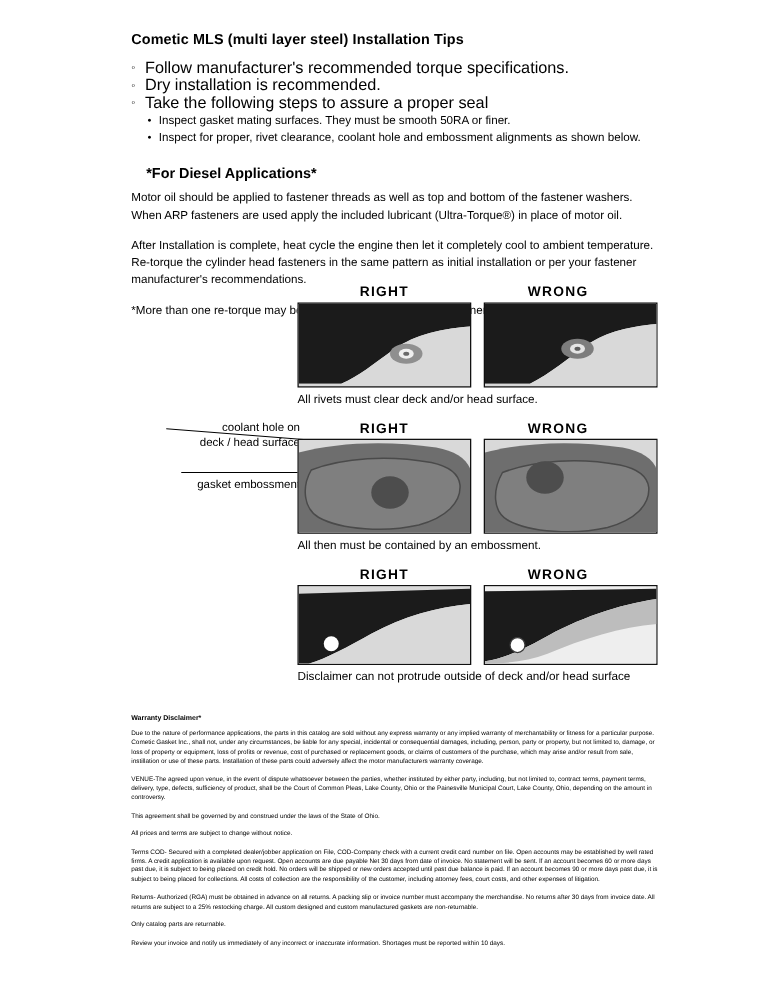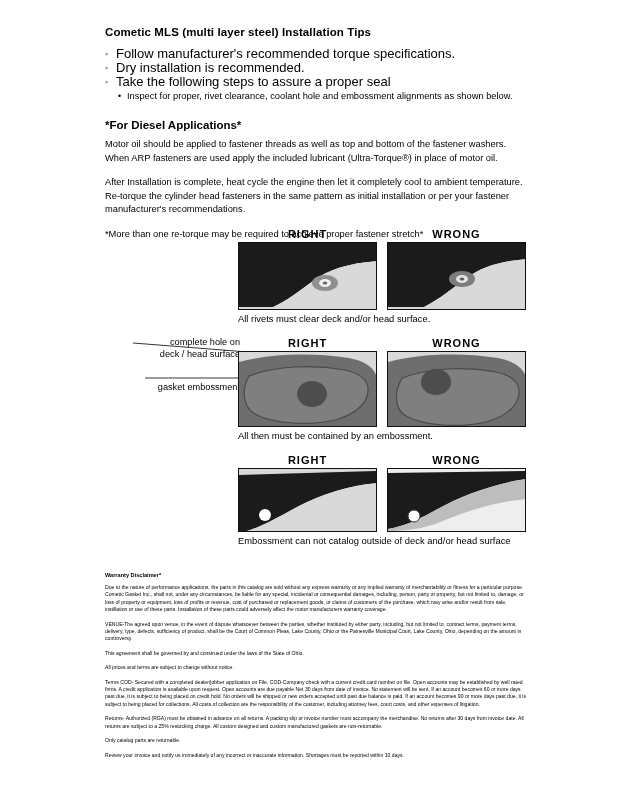--- a/index.html
+++ b/index.html
@@ -65,21 +65,21 @@
   ul.sub > li::before {
     content: "\2022";
     position: absolute;
     left: 0;
     top: 0;
     font-size: 9px;
   }
   h2.subtitle {
     font-size: 11.5px;
     font-weight: bold;
-    margin: 16px 0 7px 0;
+    margin: 16px 0 7px 12px;
   }
   p.para {
     font-size: 9.3px;
     line-height: 13.6px;
     margin: 0 0 11px 0;
   }
   p.para.last {
     margin-bottom: 0;
   }
 
@@ -88,21 +88,20 @@
     position: absolute;
     left: 238px;
     top: 228px;
     width: 288px;
   }
   .figrow {
     position: relative;
   }
   .labels {
     display: flex;
-    gap: 10px;
   }
   .lab {
     width: 139px;
     text-align: center;
     font-size: 11px;
     font-weight: bold;
     letter-spacing: 1px;
     padding-bottom: 2px;
   }
   .imgs {
@@ -188,33 +187,34 @@
   <div class="content">
     <h1 class="title">Cometic MLS (multi layer steel) Installation Tips</h1>
 
     <ul class="bullets">
       <li>Follow manufacturer's recommended torque specifications.</li>
       <li>Dry installation is recommended.</li>
       <li>Take the following steps to assure a proper seal</li>
     </ul>
 
     <ul class="sub">
+      <li>Inspect gasket mating surfaces.  They must be smooth 50RA or finer.</li>
       <li>Inspect for proper, rivet clearance, coolant hole and embossment alignments as shown below.</li>
     </ul>
 
     <h2 class="subtitle">*For Diesel Applications*</h2>
 
     <p class="para">Motor oil should be applied to fastener threads as well as top and bottom of the fastener washers. When ARP fasteners are used apply the included lubricant (Ultra-Torque®) in place of motor oil.</p>
     <p class="para">After Installation is complete, heat cycle the engine then let it completely cool to ambient temperature. Re-torque the cylinder head fasteners in the same pattern as initial installation or per your fastener manufacturer's recommendations.</p>
     <p class="para last">*More than one re-torque may be required to achieve proper fastener stretch*</p>
   </div>
 
   <div class="callouts">
     <div class="c1">
-      <div>complete hole on</div>
+      <div>coolant hole on</div>
       <div>deck / head surface</div>
     </div>
     <div class="c2">gasket embossment</div>
   </div>
 
   <svg class="leaderlines" width="150" height="70">
     <line x1="33" y1="13" x2="148" y2="22" stroke="#000" stroke-width="0.8"></line>
     <line x1="45" y1="48" x2="148" y2="48" stroke="#000" stroke-width="0.8"></line>
   </svg>
 
@@ -292,21 +292,21 @@
         </div>
         <div class="cell short">
           <svg width="139" height="62" viewBox="0 0 139 62">
             <rect x="0" y="0" width="139" height="62" fill="#eeeeee"></rect>
             <path d="M0,4 L139,2 L139,10 C108,14 74,26 46,42 C30,51 14,58 0,60 Z" fill="#1b1b1b"></path>
             <path d="M0,60 C14,58 30,51 46,42 C74,26 108,14 139,10 L139,30 C110,32 78,42 50,54 C34,60 16,62 0,62 Z" fill="#bdbdbd"></path>
             <circle cx="26" cy="47" r="6" fill="#ffffff" stroke="#3a3a3a" stroke-width="1"></circle>
           </svg>
         </div>
       </div>
-      <div class="caption">Embossment can not catalog outside of deck and/or head surface</div>
+      <div class="caption">Disclaimer can not protrude outside of deck and/or head surface</div>
     </div>
 
   </div>
 
   <div class="warranty">
     <h3>Warranty Disclaimer*</h3>
     <p>Due to the nature of performance applications, the parts in this catalog are sold without any express warranty or any implied warranty of merchantability or fitness for a particular purpose.  Cometic Gasket Inc., shall not, under any circumstances, be liable for any special, incidental or consequential damages, including, person, party or property, but not limited to, damage, or loss of property or equipment, loss of profits or revenue, cost of purchased or replacement goods, or claims of customers of the purchase, which may arise and/or result from sale, instillation or use of these parts.  Installation of these parts could adversely affect the motor manufacturers warranty coverage.</p>
     <p>VENUE-The agreed upon venue, in the event of dispute whatsoever between the parties, whether instituted by either party, including, but not limited to, contract terms, payment terms, delivery, type, defects, sufficiency of product, shall be the Court of Common Pleas, Lake County, Ohio or the Painesville Municipal Court, Lake County, Ohio, depending on the amount in controversy.</p>
     <p>This agreement shall be governed by and construed under the laws of the State of Ohio.</p>
     <p>All prices and terms are subject to change without notice.</p>

